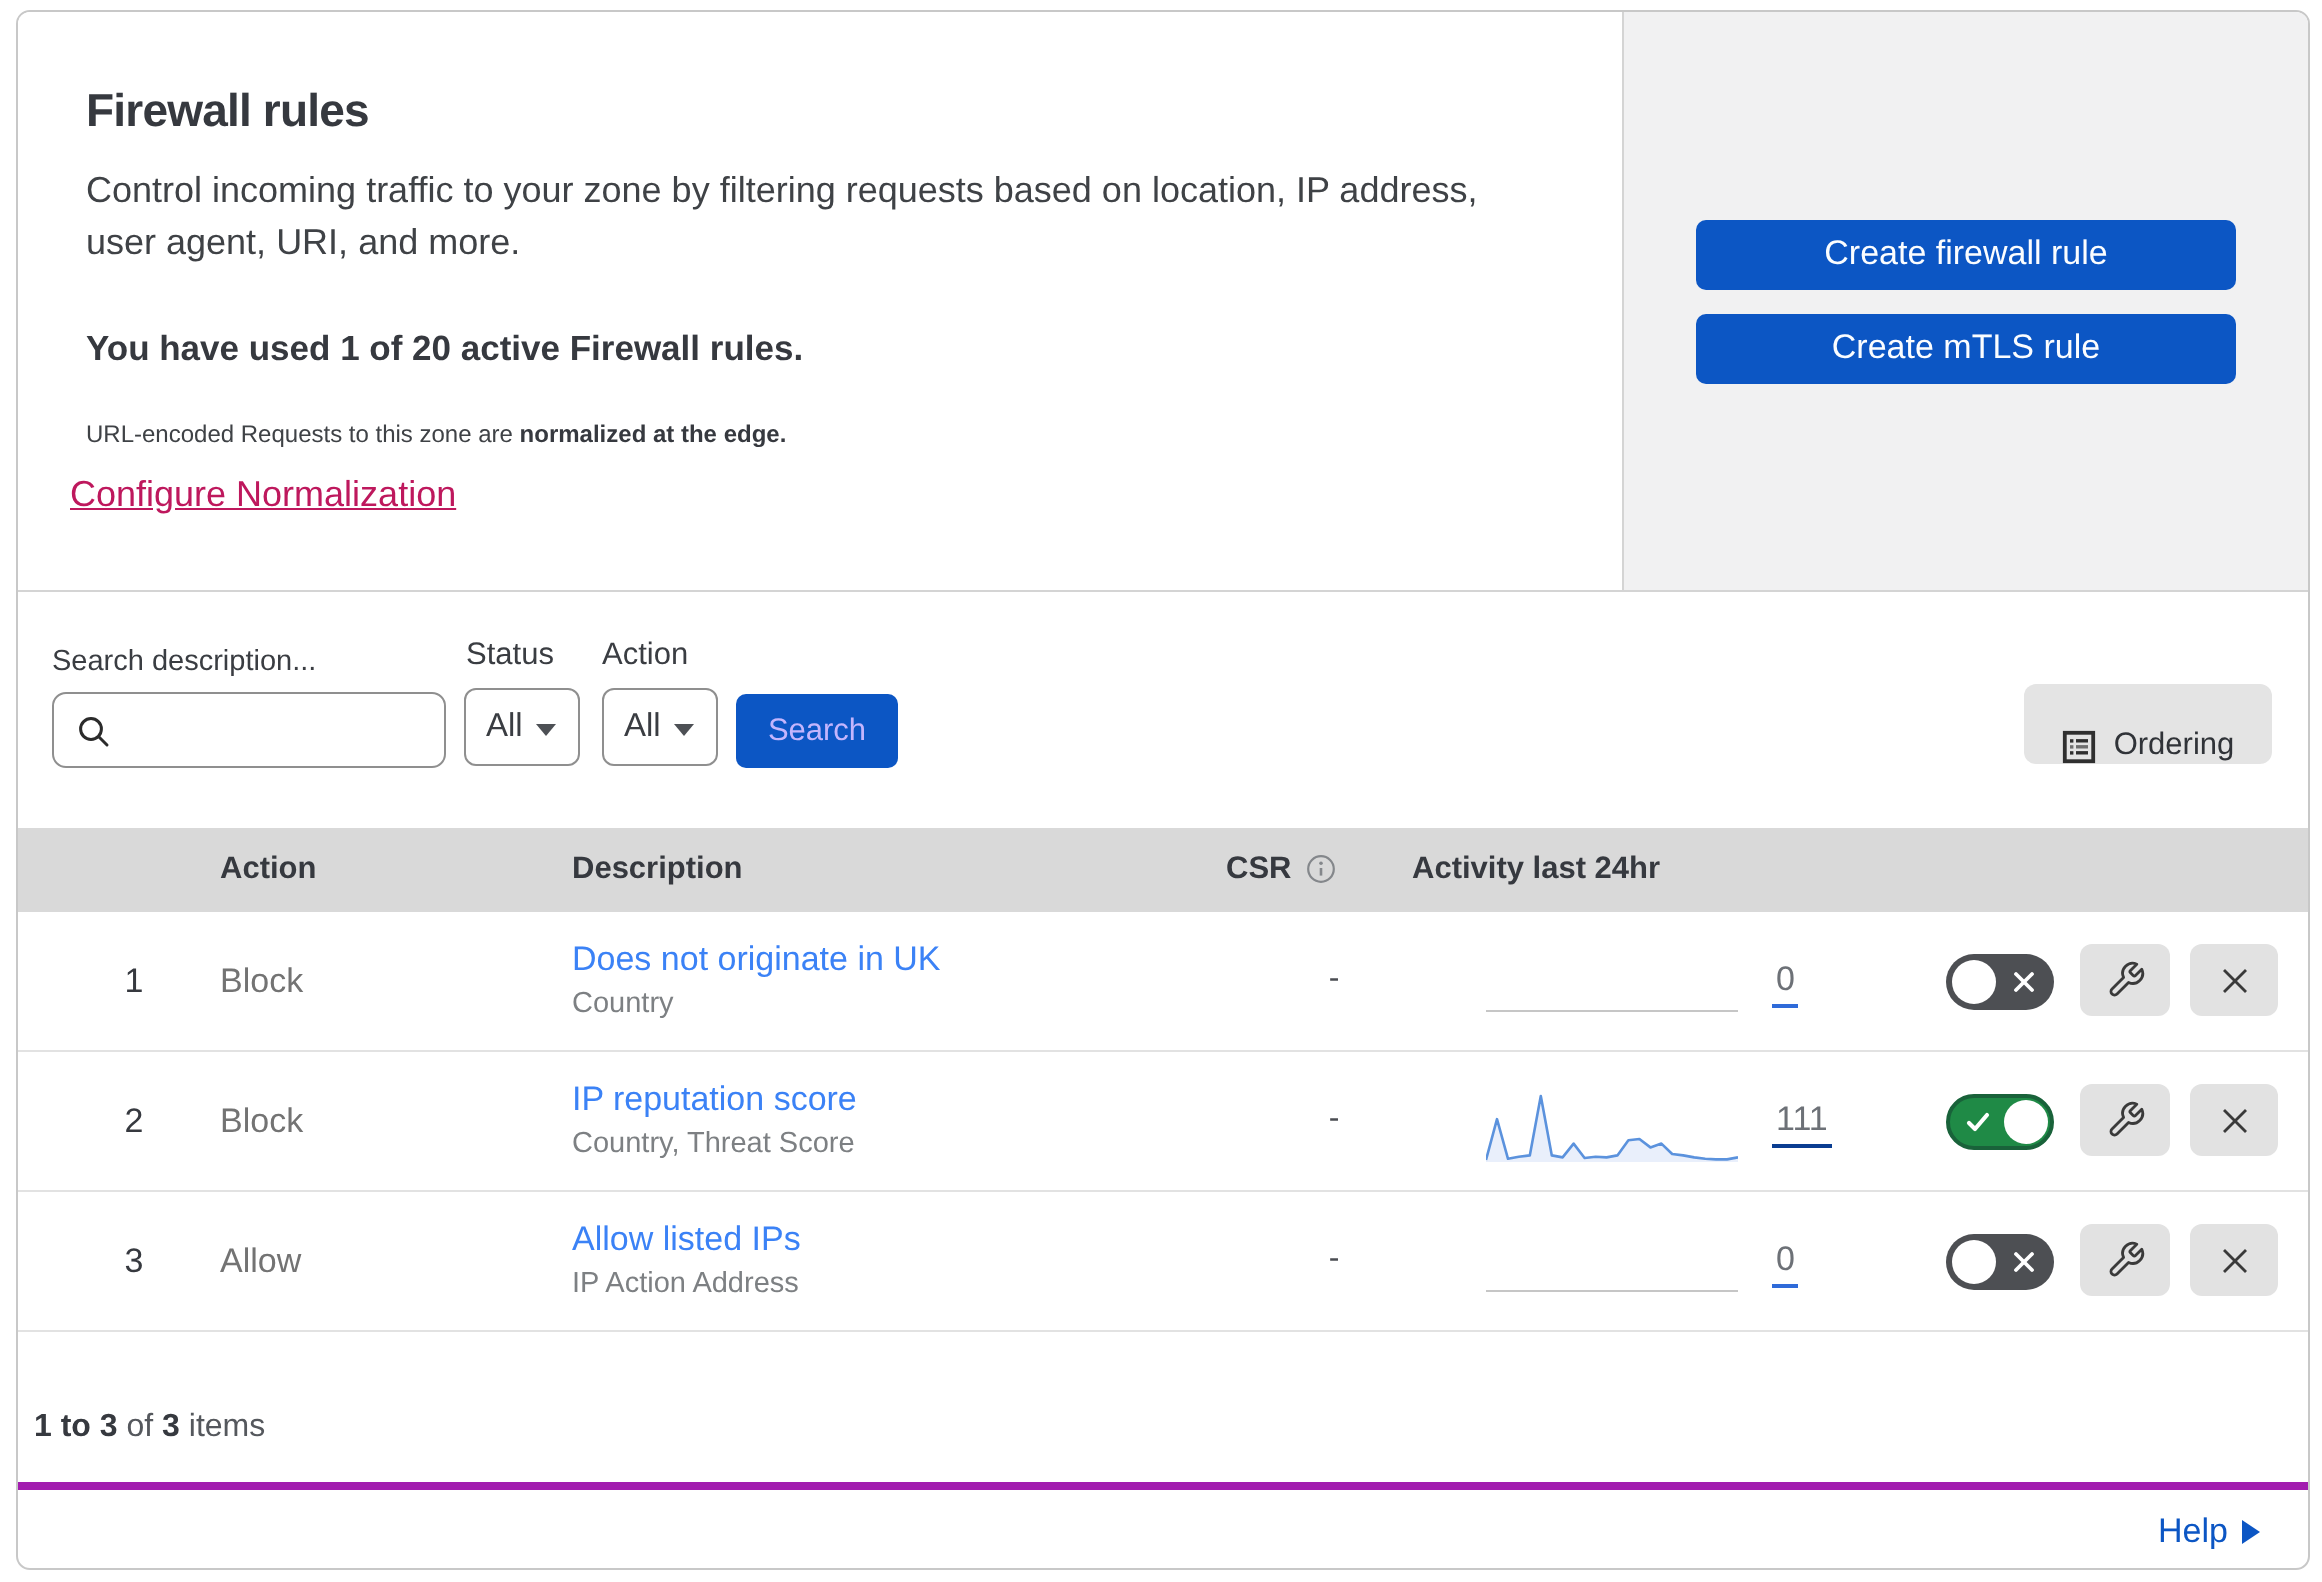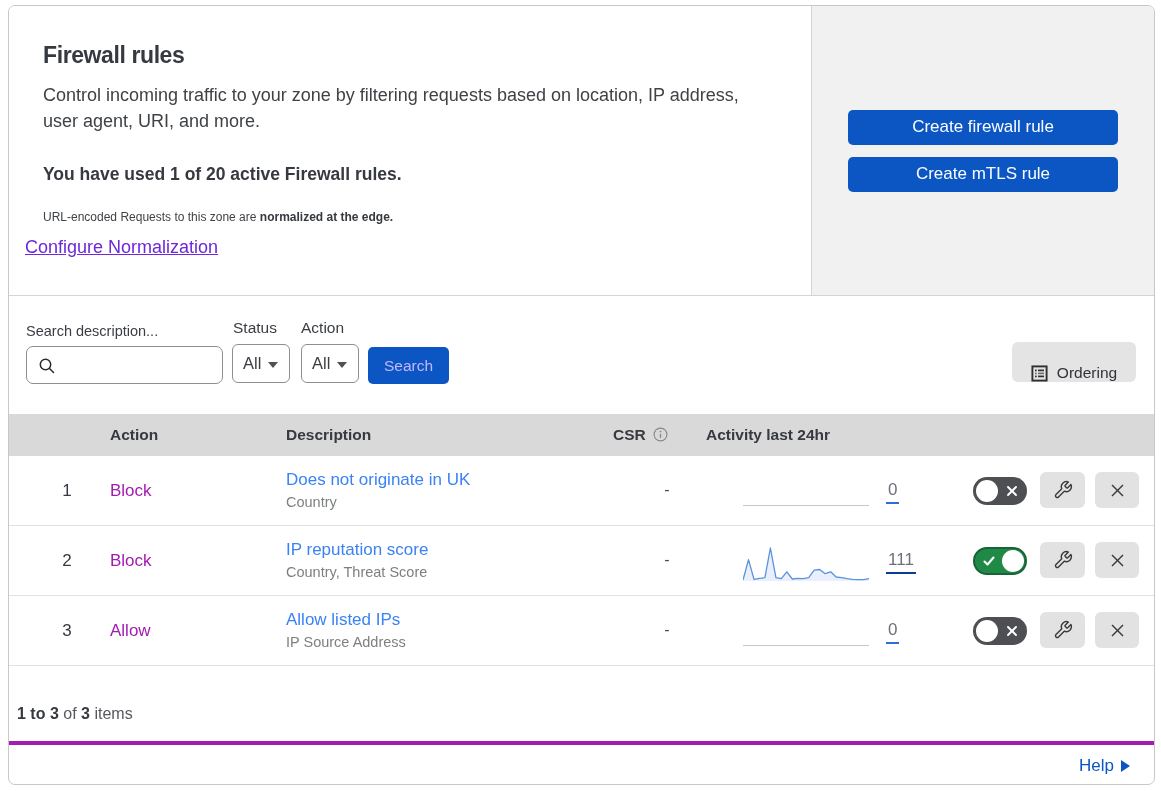--- a/index.html
+++ b/index.html
@@ -11,21 +11,21 @@
           background:#fff; border:1px solid #c8c8c8; border-radius:7px; overflow:hidden; }
 
   
   .top-section { position:absolute; left:0; top:0; width:100%; height:290px; border-bottom:1px solid #d4d4d4; }
   .top-left { position:absolute; left:0; top:0; right:343px; bottom:0; background:#fff; }
   .page-title { position:absolute; left:34px; top:36px; font-size:23px; font-weight:700; color:#36393f; letter-spacing:-0.4px; }
   .page-desc { position:absolute; left:34px; top:76px; font-size:18px; line-height:26px; color:#3f4246; }
   .usage-line { position:absolute; left:34px; top:158px; font-size:17.5px; font-weight:700; color:#36393f; }
   .normalization-line { position:absolute; left:34px; top:204px; font-size:12px; color:#3f4246; }
   .normalization-line b { color:#36393f; }
-  .config-link { position:absolute; left:16px; top:231px; font-size:18px; color:#6d28d9; text-decoration:underline; cursor:pointer; }
+  .config-link { position:absolute; left:26px; top:231px; font-size:18px; color:#be185d; text-decoration:underline; cursor:pointer; }
 
   .top-right { position:absolute; right:0; top:0; width:343px; height:100%; background:#f1f1f2;
                border-left:1px solid #d4d4d4; display:flex; flex-direction:column; align-items:center; justify-content:center; gap:12px; }
   .blue-btn { width:270px; height:35px; background:#0c56c4; color:#fbfdff; border:none; border-radius:5px;
               font-family:inherit; font-size:17px; cursor:pointer; display:flex; align-items:center; justify-content:center; }
 
   
   .filter-section { position:absolute; left:0; top:290px; width:100%; height:118px; background:#fff; }
   .flabel { position:absolute; color:#3a3d42; }
   .search-label { left:17px; top:27px; font-size:14.5px; }
@@ -50,21 +50,21 @@
   .table { position:absolute; left:0; top:408px; width:100%; }
   .thead { position:relative; height:42px; background:#d9d9d9; font-weight:700; font-size:15.5px; color:#36393f; }
   .thead span { position:absolute; top:12px; }
   .th-action { left:101px; }
   .th-desc { left:277px; }
   .th-csr { left:604px; }
   .th-info { position:absolute; left:644px; top:13px; }
   .th-activity { left:697px; }
   .trow { position:relative; height:70px; background:#fff; border-bottom:1px solid #e2e2e2; }
   .cell-num { position:absolute; left:40px; top:25px; width:36px; text-align:center; font-size:17px; color:#36393f; }
-  .cell-action { position:absolute; left:101px; top:25px; font-size:17px; color:#a21caf; }
+  .cell-action { position:absolute; left:101px; top:25px; font-size:17px; color:#737373; }
   .cell-desc { position:absolute; left:277px; top:14px; }
   .desc-main { font-size:17px; color:#3b82f6; margin-bottom:4px; }
   .desc-sub { font-size:14.5px; color:#7d8083; }
   .cell-csr { position:absolute; left:646px; top:25px; width:24px; text-align:center; font-size:16px; color:#4a4d52; }
   .spark { position:absolute; left:734px; top:20px; width:126px; height:36px; }
   .spark .flatline { position:absolute; left:0; top:29px; width:126px; height:1px; background:#c6c6c6; }
   .cell-count { position:absolute; left:877px; top:24px; }
   .count-link { display:inline-block; font-size:17px; color:#6d7177; padding:0 2px 2px 2px; border-bottom:2px solid #2f6bd9; cursor:pointer; text-decoration:none; }
   .count-link.big { border-bottom-color:#0a3d91; }
 
@@ -224,21 +224,21 @@
             <line x1="15" y1="4" x2="4" y2="15" stroke="#3a3a3a" stroke-width="1.4"></line>
           </svg>
         </button>
       </div>
 
       <div class="trow">
         <span class="cell-num">3</span>
         <span class="cell-action">Allow</span>
         <div class="cell-desc">
           <div class="desc-main">Allow listed IPs</div>
-          <div class="desc-sub">IP Source Address</div>
+          <div class="desc-sub">IP Action Address</div>
         </div>
         <span class="cell-csr">-</span>
         <div class="spark">
             <div class="flatline"></div>
           </div>
         <span class="cell-count"><a class="count-link">0</a></span>
         <div class="toggle off">
             <span class="knob"></span>
             <svg class="mark" width="16" height="16" viewBox="0 0 16 16">
               <polyline points="4,4 12,12" fill="none" stroke="#fff" stroke-width="1.9" stroke-linecap="round"></polyline>

